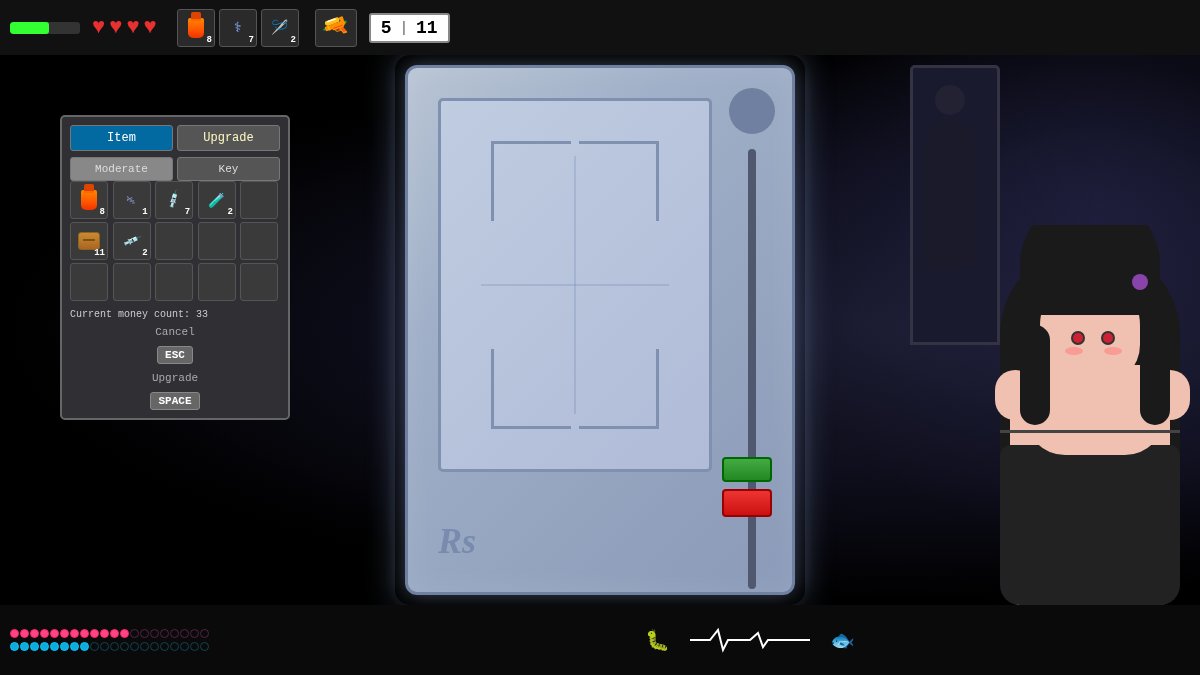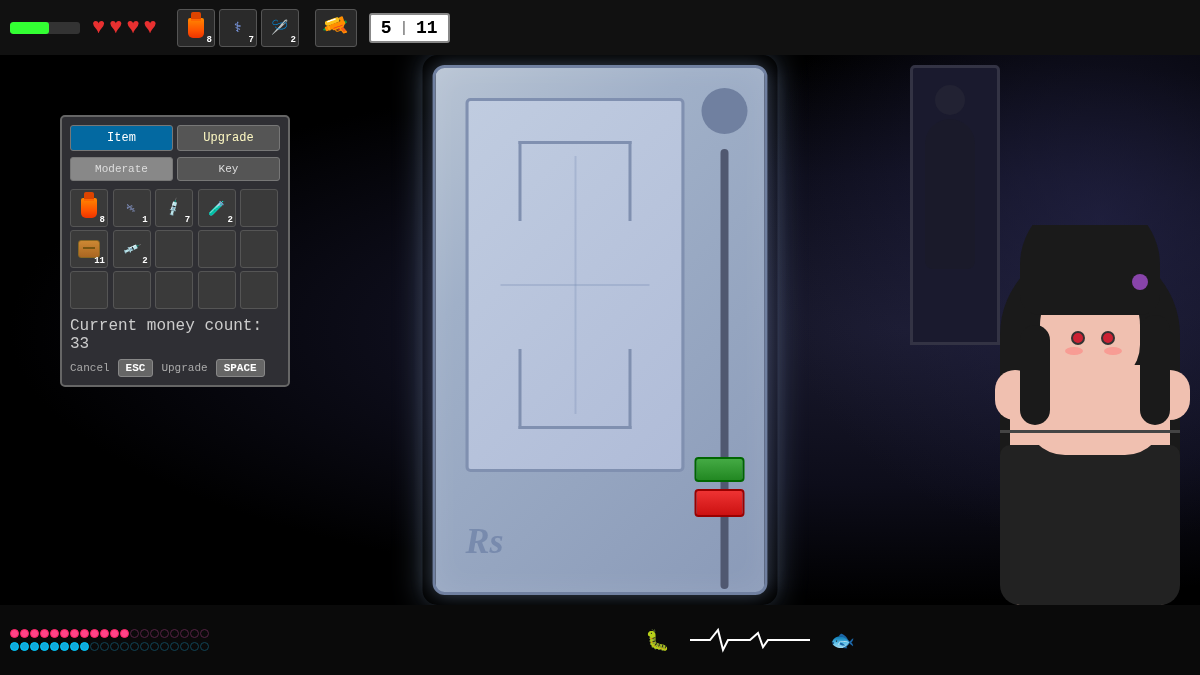--- a/index.html
+++ b/index.html
@@ -320,21 +320,21 @@
       border-radius: 50%;
       z-index: 8;
     }
 
     
     #vending-machine {
       position: absolute;
       top: 10px;
       left: 50%;
       transform: translateX(-50%);
-      width: 335px;
+      width: 390px;
       height: 530px;
     }
 
     .vm-outer {
       width: 100%;
       height: 100%;
       background: linear-gradient(135deg, #b8c4d4 0%, #a0b0c8 30%, #8a9ab8 100%);
       border-radius: 12px;
       border: 3px solid #7080a0;
       position: relative;
@@ -488,21 +488,20 @@
       cursor: pointer;
     }
     .inv-tab.active {
       background: #0369a1;
       color: #fff;
     }
 
     .inv-sub-tabs {
       display: flex;
       gap: 4px;
-      margin-bottom: 8px;
       justify-content: space-between;
     }
     .inv-sub-tab {
       flex: 1;
       padding: 5px 4px;
       background: #555;
       border: 1px solid #777;
       border-radius: 3px;
       color: #ddd;
       font-size: 11px;
@@ -551,30 +550,31 @@
       content: '';
       position: absolute;
       top: 40%;
       left: 20%;
       right: 20%;
       height: 2px;
       background: #775511;
     }
 
     .inv-money {
-      font-size: 16px;
+      font-size: 10px;
       color: #ccc;
       margin: 6px 0;
     }
 
     .inv-controls {
       display: flex;
       align-items: center;
       gap: 8px;
       margin-top: 4px;
+      flex-direction: column;
     }
     .ctrl-label {
       font-size: 11px;
       color: #aaa;
     }
     .ctrl-key {
       background: #666;
       border: 1px solid #888;
       border-radius: 3px;
       padding: 2px 7px;

